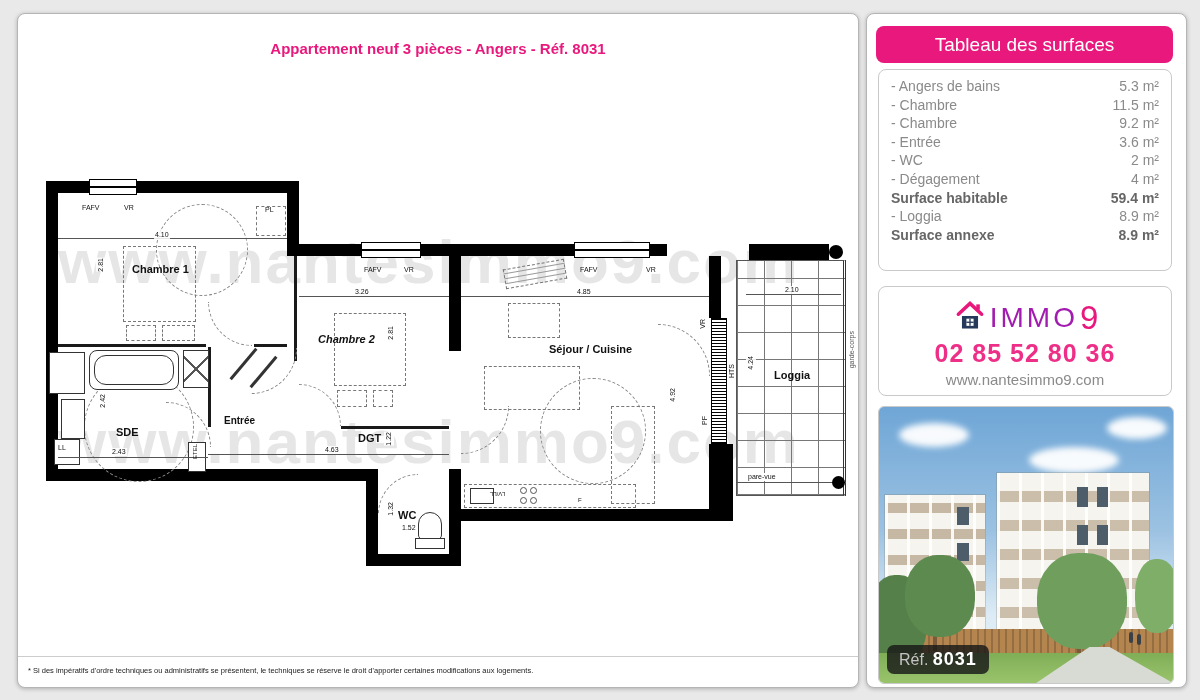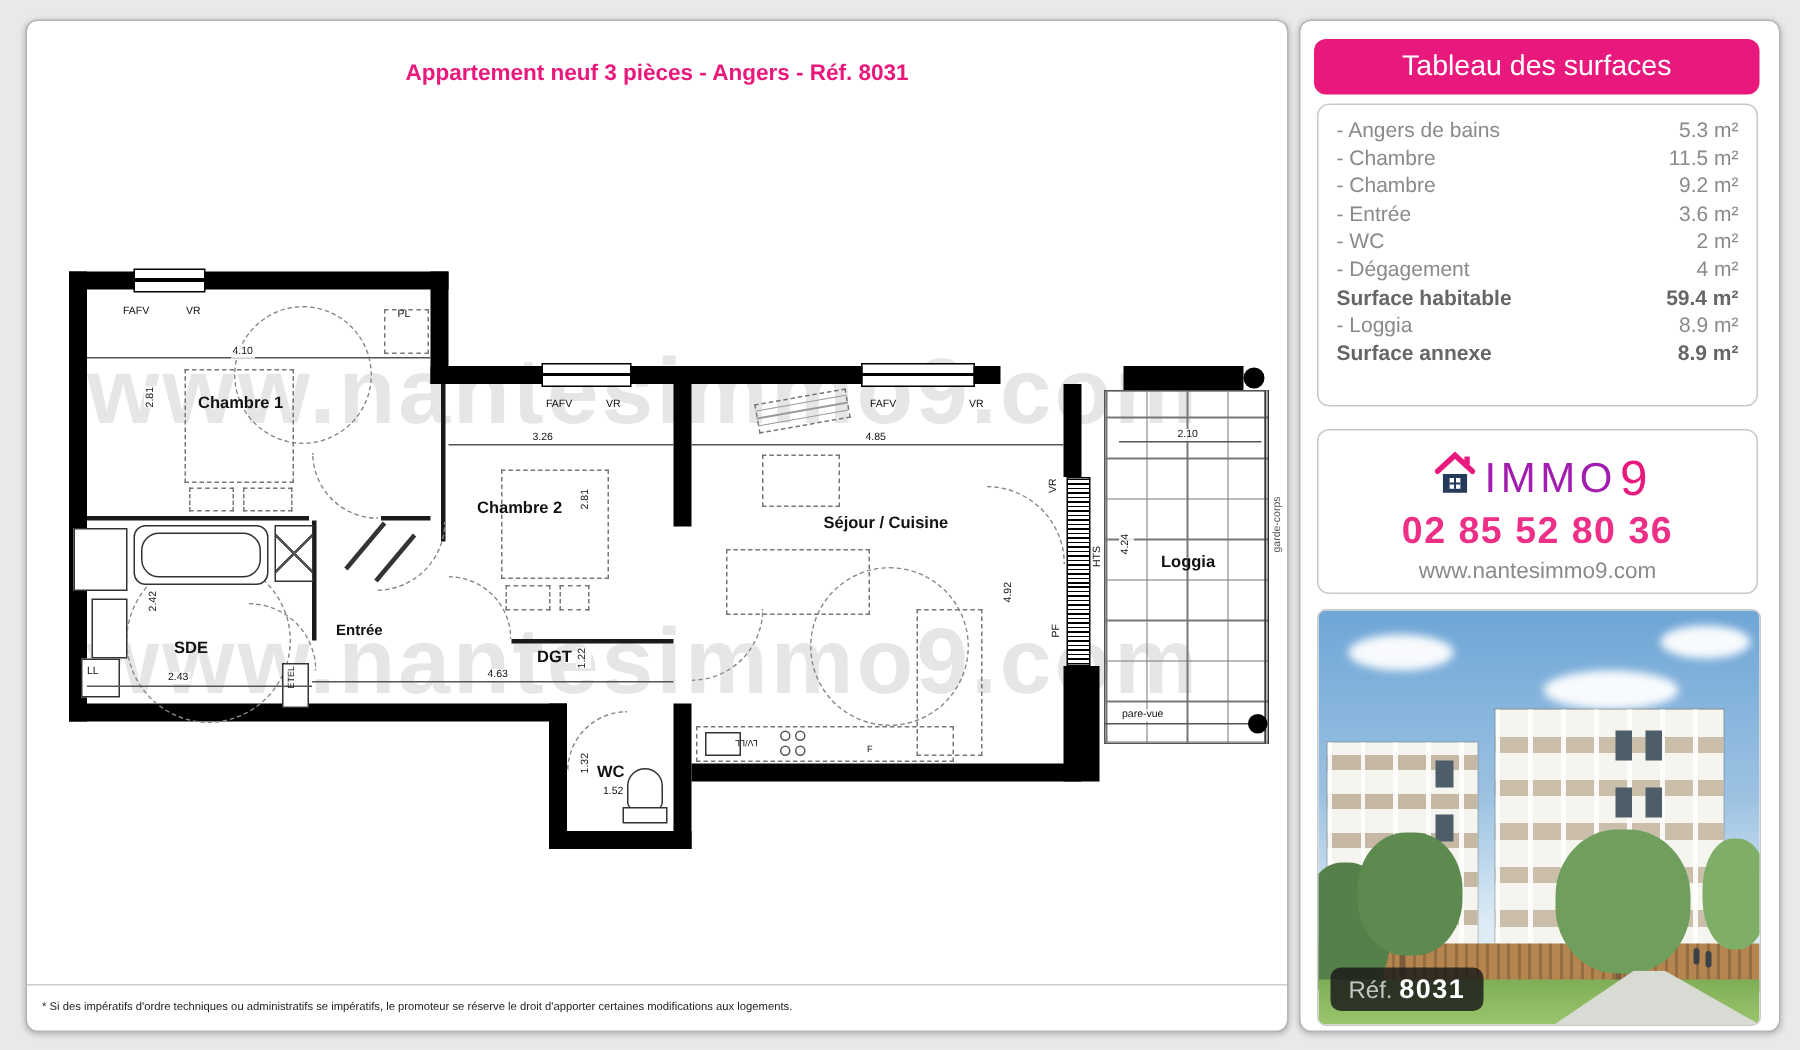--- a/index.html
+++ b/index.html
@@ -166,21 +166,21 @@
       <div class="dim" style="left:65px;top:272px;">2.43</div>
       <div class="dim vdim" style="left:52px;top:218px;">2.42</div>
       <div class="dim" style="left:278px;top:270px;">4.63</div>
       <div class="dim vdim" style="left:338px;top:256px;">1.22</div>
       <div class="dim vdim" style="left:340px;top:326px;">1.32</div>
       <div class="dim" style="left:355px;top:348px;">1.52</div>
       <div class="dim" style="left:738px;top:110px;">2.10</div>
       <div class="dim vdim" style="left:700px;top:180px;">4.24</div>
 
       <div class="rlabel" style="left:86px;top:87px;">Chambre 1</div>
-      <div class="rlabel" style="left:272px;top:157px;">Chambre 2</div>
+      <div class="rlabel" style="left:272px;top:157px;font-style:italic;">Chambre 2</div>
       <div class="rlabel" style="left:503px;top:167px;">Séjour / Cuisine</div>
       <div class="rlabel" style="left:178px;top:228px;font-size:10px;margin-top:11px;">Entrée</div>
       <div class="rlabel" style="left:70px;top:250px;">SDE</div>
       <div class="rlabel" style="left:312px;top:256px;">DGT</div>
       <div class="rlabel" style="left:352px;top:333px;">WC</div>
       <div class="rlabel" style="left:728px;top:193px;">Loggia</div>
 
       <div class="slabel" style="left:36px;top:28px;">FAFV</div>
       <div class="slabel" style="left:78px;top:28px;">VR</div>
       <div class="slabel" style="left:318px;top:90px;">FAFV</div>
@@ -192,21 +192,21 @@
       <div class="slabel vtext" style="left:145px;top:268px;font-size:6px;">ETEL</div>
       <div class="slabel vtext" style="left:682px;top:188px;">HTS</div>
       <div class="slabel vtext" style="left:653px;top:143px;">VR</div>
       <div class="slabel vtext" style="left:655px;top:240px;">PF</div>
       <div class="slabel" style="left:444px;top:314px;font-size:6px;transform:rotate(180deg);">LV/LL</div>
       <div class="slabel" style="left:532px;top:320px;font-size:6px;">F</div>
       <div class="slabel vtext" style="left:802px;top:155px;color:#555;">garde-corps</div>
       <div class="slabel" style="left:700px;top:297px;background:#fff;padding:0 2px;">pare-vue</div>
     </div>
 
-    <div id="footnote">* Si des impératifs d'ordre techniques ou administratifs se impératifs, le promoteur se réserve le droit d'apporter certaines modifications aux logements.</div>
+    <div id="footnote">* Si des impératifs d'ordre techniques ou administratifs se présentent, le techniques se réserve le droit d'apporter certaines modifications aux logements.</div>
   </div>
 
   <div class="card" id="rightpanel">
 
     <div id="surfheader">Tableau des surfaces</div>
 
     <div class="innerbox" id="surfbox">
       <div class="srow">
           <span>- Angers de bains</span>
           <span>5.3 m²</span>

